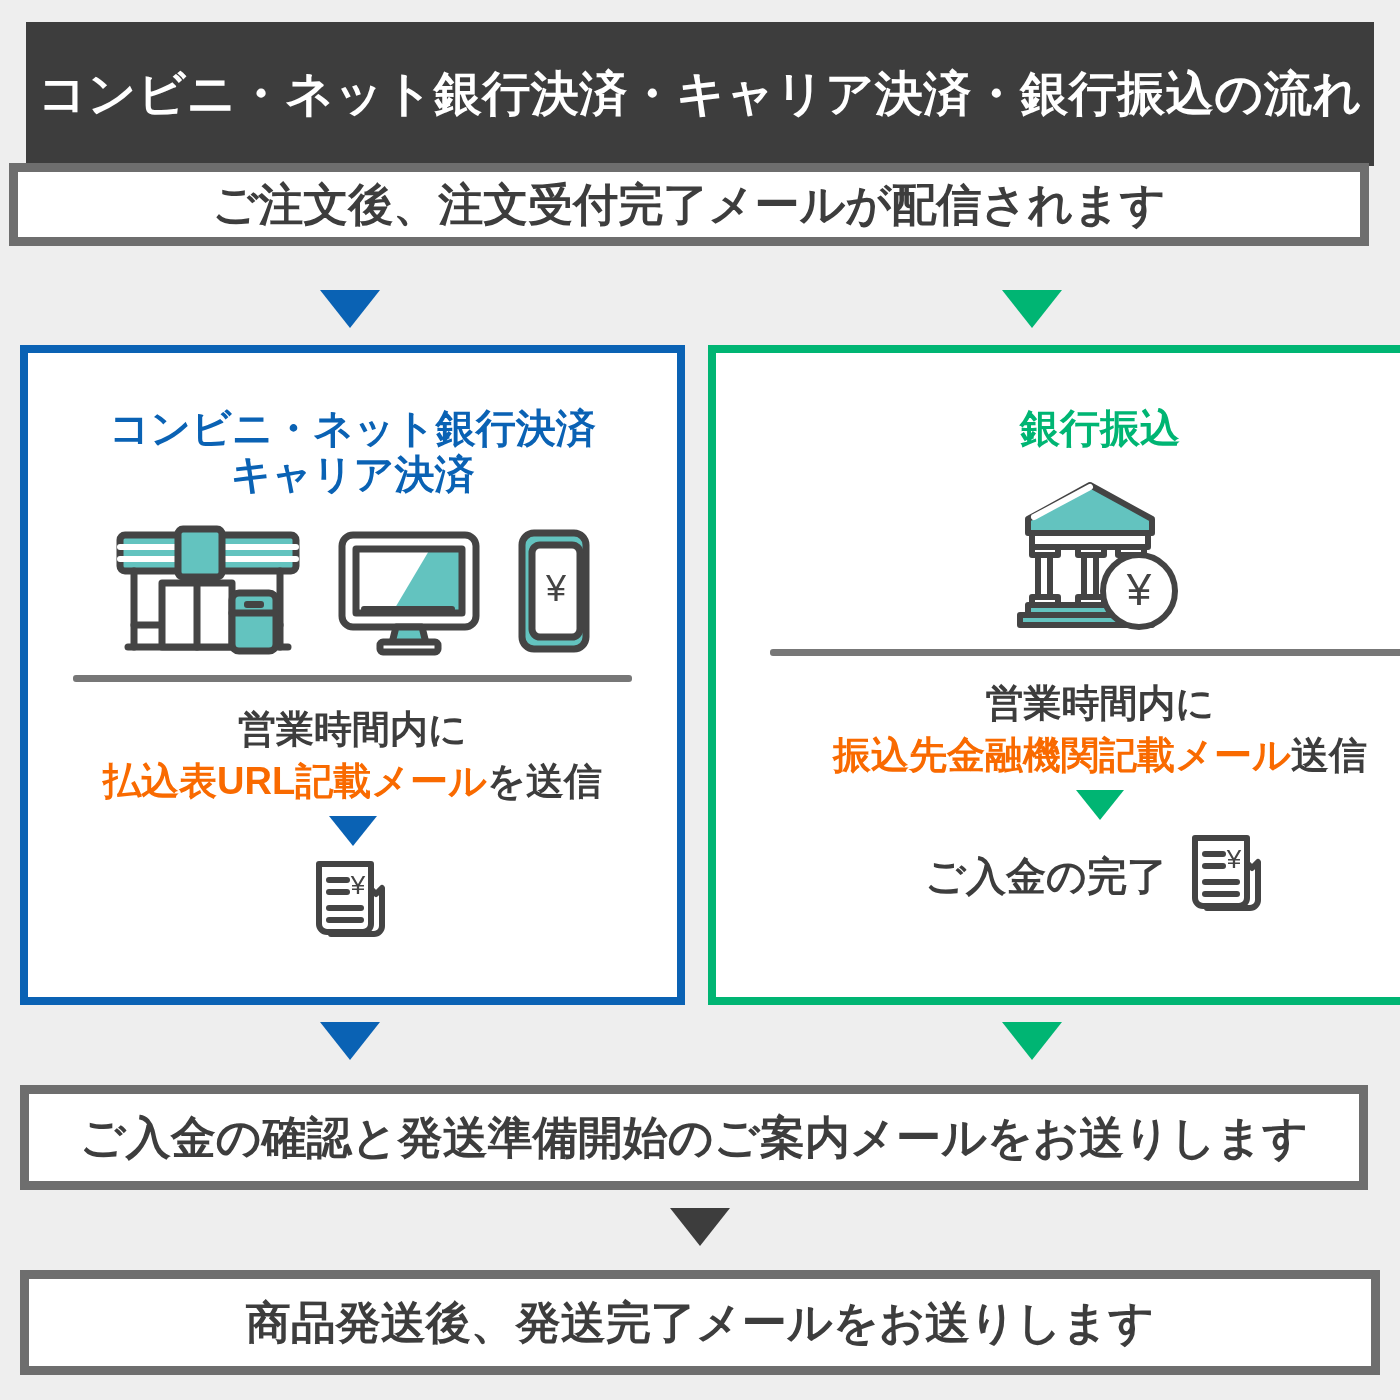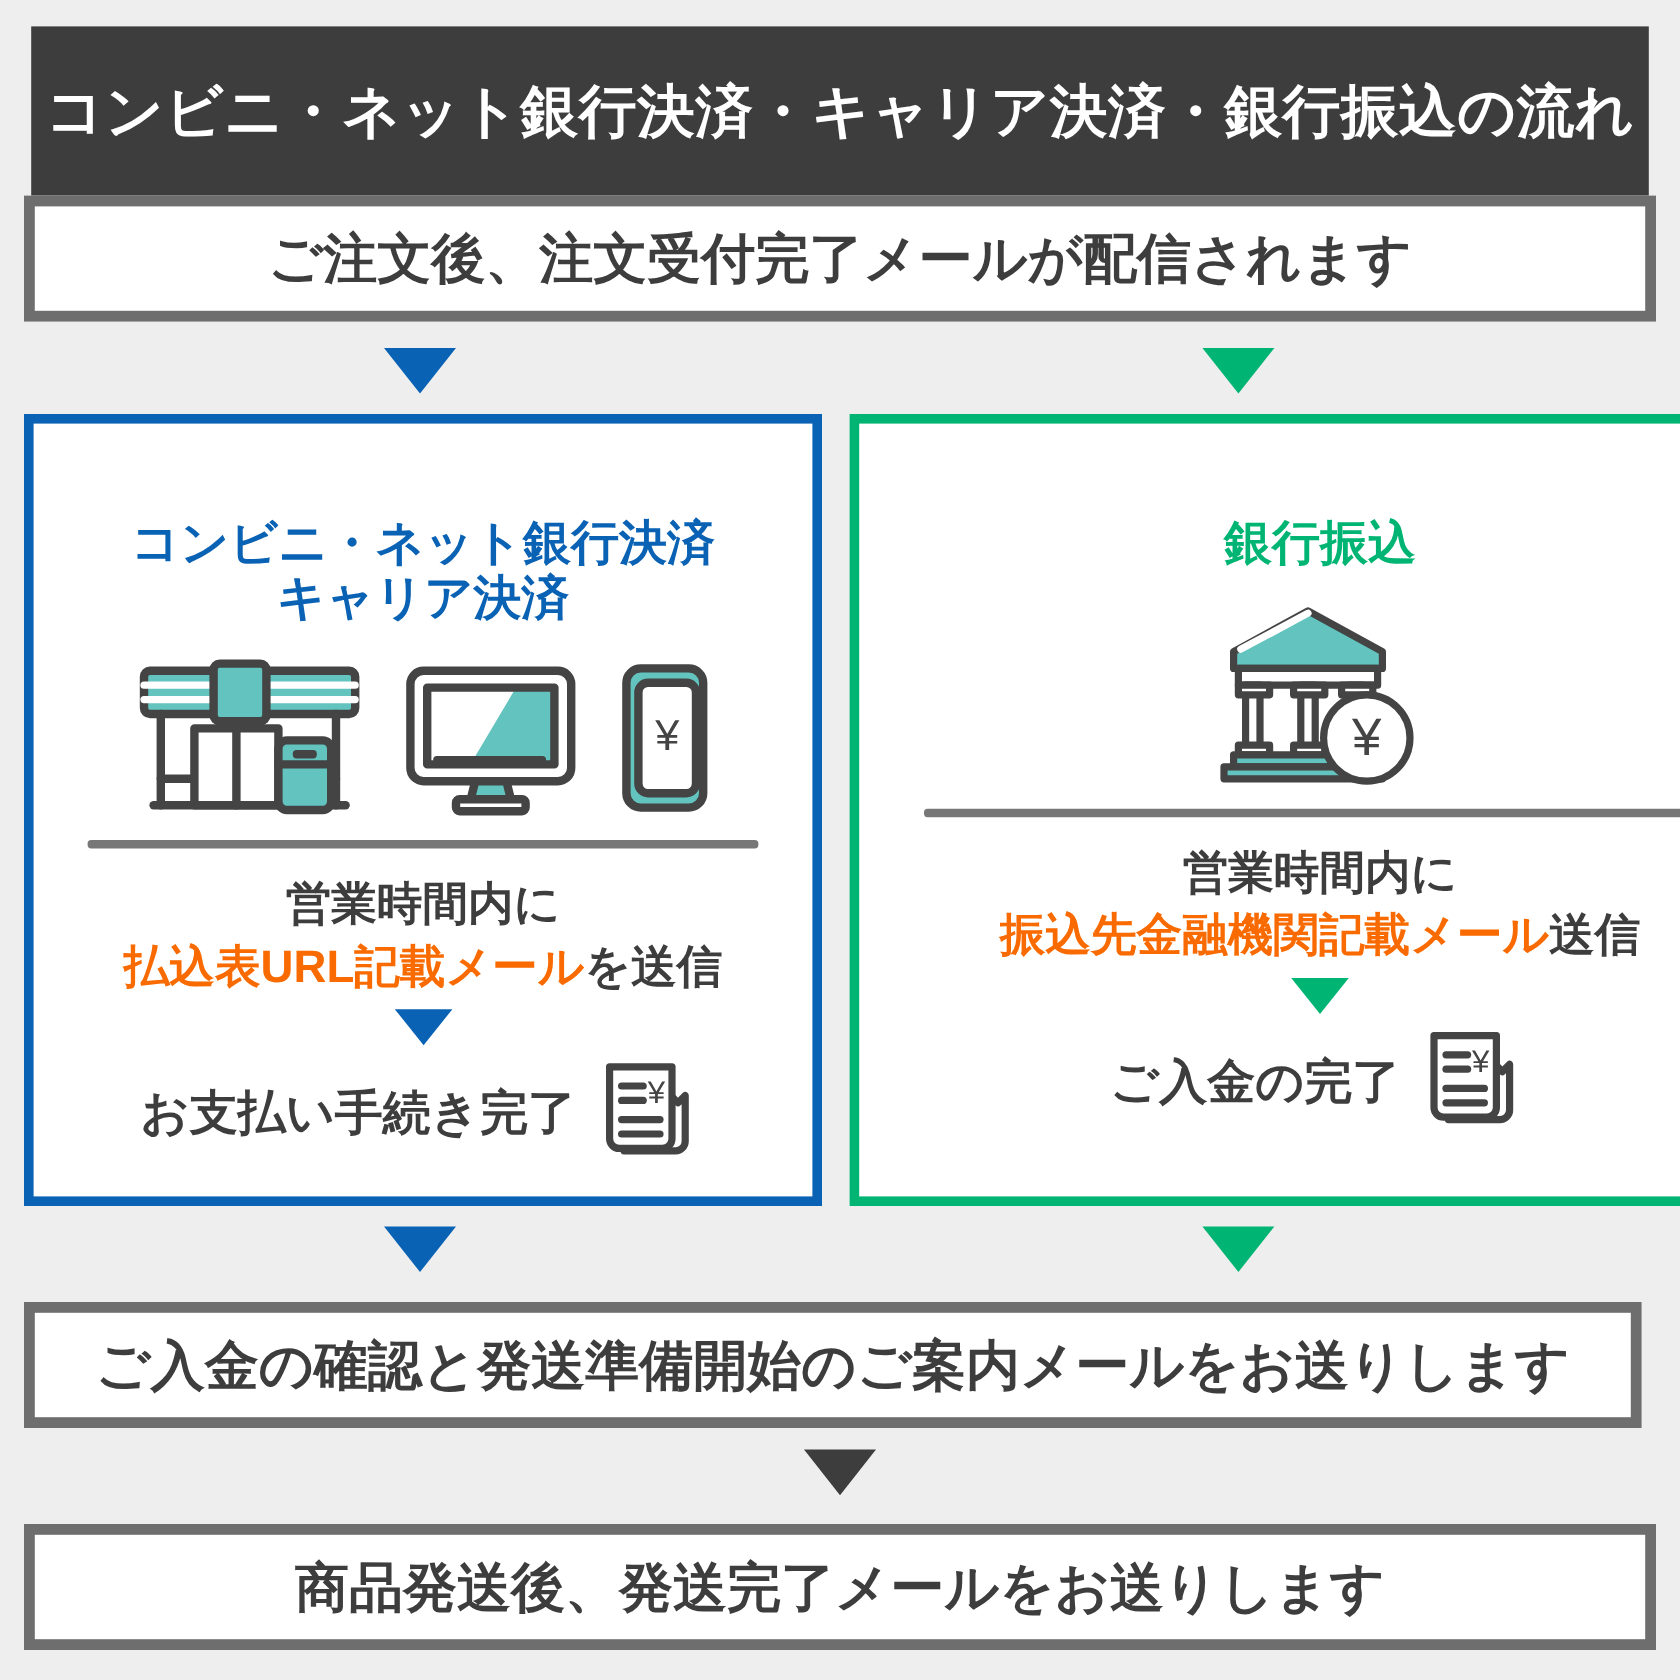--- a/index.html
+++ b/index.html
@@ -24,21 +24,21 @@
   }
 
   
   .gbox{
     position:absolute;background:#ffffff;border:9px solid #6e6e6e;
     box-sizing:border-box;display:flex;align-items:center;justify-content:center;
   }
   .gbox .txt{
     color:#3d3d3d;font-weight:bold;font-size:45px;white-space:nowrap;line-height:1;
   }
-  #box-order{left:20px;top:163px;width:1360px;height:105px;}
+  #box-order{left:9px;top:163px;width:1360px;height:83px;}
   #box-confirm{left:20px;top:1085px;width:1348px;height:105px;}
   #box-shipped{left:20px;top:1270px;width:1360px;height:105px;}
 
   
   .tri{position:absolute;width:0;height:0;border-left:30px solid transparent;border-right:30px solid transparent;}
   .tri.blue{border-top:38px solid #0a62b4;}
   .tri.green{border-top:38px solid #00b573;}
   .tri.dark{border-top:38px solid #3d3d3d;}
   .tri.small{border-left:24px solid transparent;border-right:24px solid transparent;}
   .tri.small.blue{border-top:30px solid #0a62b4;}
@@ -53,21 +53,21 @@
   
   .panel{
     position:absolute;top:345px;height:660px;background:#ffffff;
     box-sizing:border-box;
   }
   #panel-conveni{left:20px;width:665px;border:8px solid #0a62b4;}
   #panel-bank{left:708px;width:784px;border:8px solid #00b573;}
 
   .panel-title{
     text-align:center;font-weight:bold;font-size:40px;line-height:1.15;
-    margin-top:77px;white-space:pre-line;
+    margin-top:52px;white-space:pre-line;
   }
   #panel-conveni .panel-title{color:#0a62b4;}
   #panel-bank .panel-title{color:#00b573;}
 
   .icon-row{
     display:flex;align-items:flex-end;justify-content:center;gap:26px;
     height:150px;margin-top:14px;
   }
   #panel-bank .icon-row{margin-top:34px;}
 
@@ -174,21 +174,20 @@
     <div class="send-line1">営業時間内に</div>
     <div class="send-line2">
       <span class="hi">払込表URL記載メール</span><span>を送信</span>
     </div>
 
     <div class="mid-arrow">
       <span class="tri small blue"></span>
     </div>
 
     <div class="done-row">
-      <span class="done-txt">お支払い手続き完了</span>
       <span>
         <svg width="92" height="84" viewBox="0 0 92 84">
           <g fill="none" stroke="#444444" stroke-width="6" stroke-linejoin="round" stroke-linecap="round">
             <path d="M57 36 l6 -6 l6 6 l6 -6 v38 a8 8 0 0 1 -8 8 H24" fill="#ffffff"></path>
             <path d="M12 6 H64 V66 a8 8 0 0 1 -8 8 H20 a8 8 0 0 1 -8 -8 Z" fill="#ffffff"></path>
             <line x1="22" y1="22" x2="40" y2="22"></line>
             <line x1="22" y1="34" x2="40" y2="34"></line>
             <line x1="22" y1="50" x2="54" y2="50"></line>
             <line x1="22" y1="62" x2="54" y2="62"></line>
             <text x="51" y="36" font-size="26" font-family="'Liberation Sans',sans-serif" fill="#444444" stroke="none" text-anchor="middle">¥</text>

